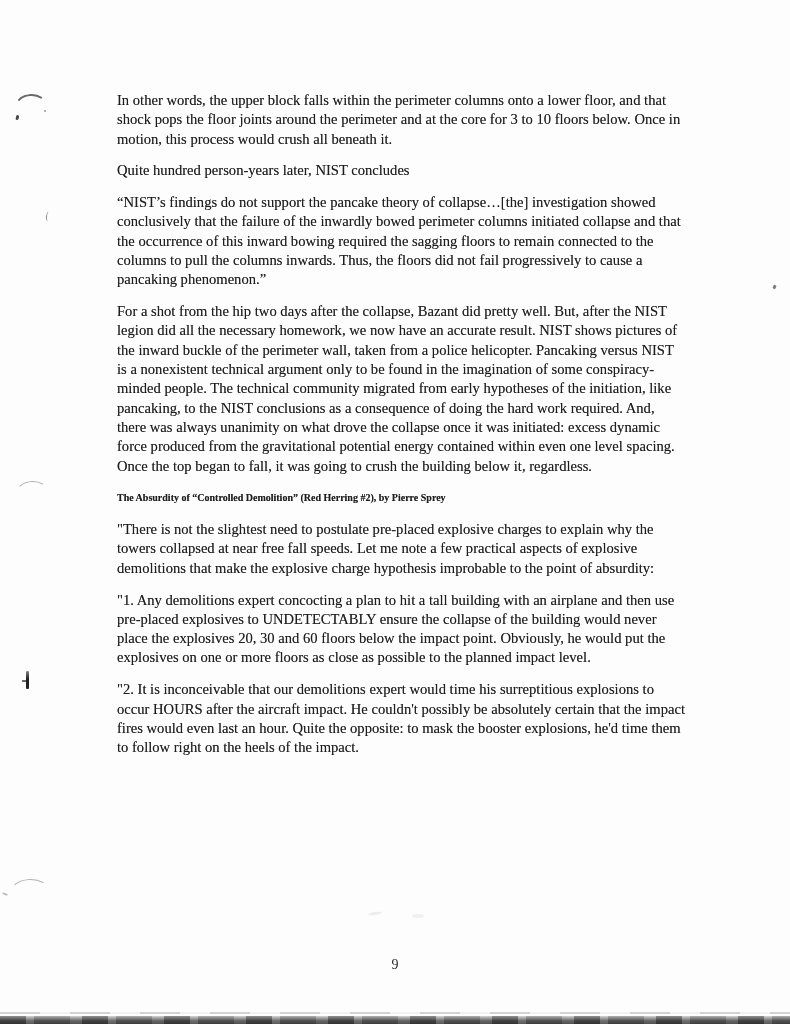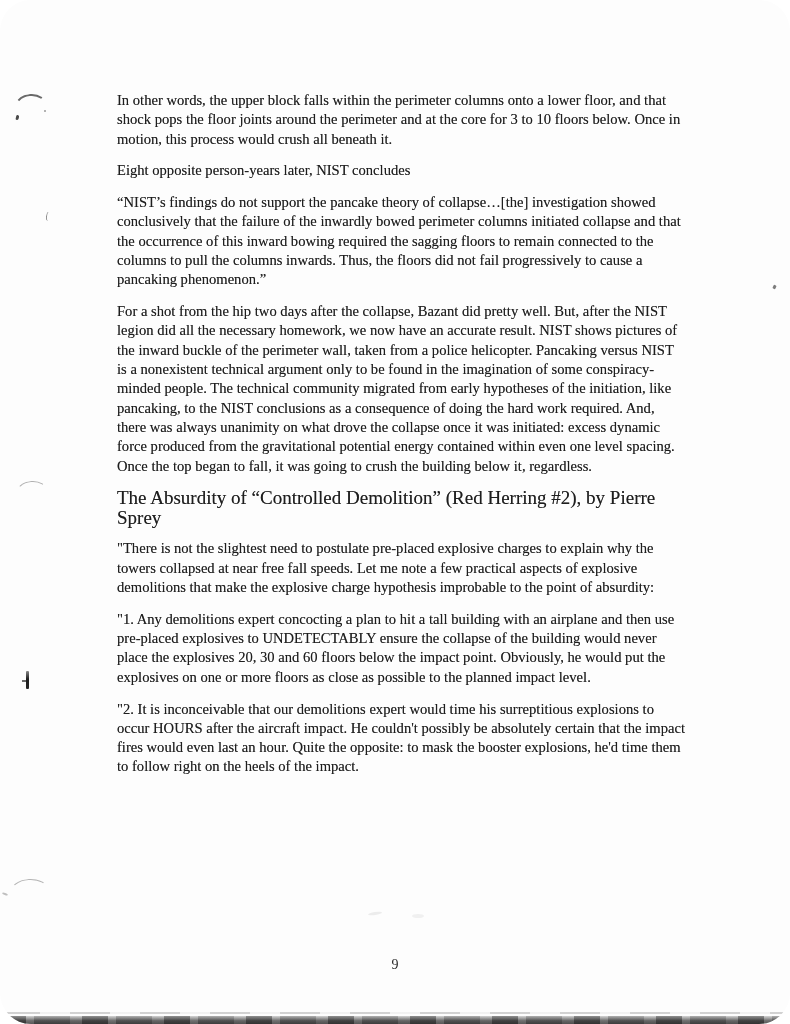--- a/index.html
+++ b/index.html
@@ -6,37 +6,36 @@
   body {
     width: 790px; height: 1024px;
     background: #ffffff;
     font-family: "Liberation Serif", "DejaVu Serif", serif;
   }
   .page {
     position: relative;
     width: 790px; height: 1024px;
     background: #fdfdfd;
     overflow: hidden;
-    border-radius: 31px;
   }
   .content {
     position: absolute;
     left: 117px; top: 91px;
     width: 568px;
     color: #1e1e1e;
     font-size: 14.6px;
     line-height: 19.3px;
     text-align: left;
     text-shadow: 0 0 0.35px rgba(30,30,30,0.55);
   }
   .content p { margin: 0 0 12.5px 0; }
   .content h2 {
-    font-size: 19px;
+    font-size: 10px;
     line-height: 19.3px;
-    font-weight: normal;
+    font-weight: bold;
     margin: 6px 0 12.5px 0;
   }
   .page-number {
     position: absolute;
     left: 0; right: 0; top: 957px;
     text-align: center;
     font-size: 14px;
     color: #2a2a2a;
   }
   
@@ -85,21 +84,21 @@
   <div class="artifact" id="pen-mark"></div>
   <div class="artifact" id="pen-mark-tick"></div>
   <div class="artifact" id="arc-bottom"></div>
   <div class="artifact" id="arc-bottom-tail"></div>
   <div class="artifact" id="speck-right"></div>
   <div class="artifact" id="smudge-1"></div>
   <div class="artifact" id="smudge-2"></div>
 
   <div class="content">
     <p>In other words, the upper block falls within the perimeter columns onto a lower floor, and that shock pops the floor joints around the perimeter and at the core for 3 to 10 floors below. Once in motion, this process would crush all beneath it.</p>
-    <p>Eight opposite person-years later, NIST concludes</p>
+    <p>Quite hundred person-years later, NIST concludes</p>
     <p>“NIST’s findings do not support the pancake theory of collapse…[the] investigation showed conclusively that the failure of the inwardly bowed perimeter columns initiated collapse and that the occurrence of this inward bowing required the sagging floors to remain connected to the columns to pull the columns inwards. Thus, the floors did not fail progressively to cause a pancaking phenomenon.”</p>
     <p>For a shot from the hip two days after the collapse, Bazant did pretty well. But, after the NIST legion did all the necessary homework, we now have an accurate result. NIST shows pictures of the inward buckle of the perimeter wall, taken from a police helicopter. Pancaking versus NIST is a nonexistent technical argument only to be found in the imagination of some conspiracy-minded people. The technical community migrated from early hypotheses of the initiation, like pancaking, to the NIST conclusions as a consequence of doing the hard work required. And, there was always unanimity on what drove the collapse once it was initiated: excess dynamic force produced from the gravitational potential energy contained within even one level spacing. Once the top began to fall, it was going to crush the building below it, regardless.</p>
     <h2>The Absurdity of “Controlled Demolition” (Red Herring #2), by Pierre Sprey</h2>
     <p>"There is not the slightest need to postulate pre-placed explosive charges to explain why the towers collapsed at near free fall speeds. Let me note a few practical aspects of explosive demolitions that make the explosive charge hypothesis improbable to the point of absurdity:</p>
     <p>"1. Any demolitions expert concocting a plan to hit a tall building with an airplane and then use pre-placed explosives to UNDETECTABLY ensure the collapse of the building would never place the explosives 20, 30 and 60 floors below the impact point. Obviously, he would put the explosives on one or more floors as close as possible to the planned impact level.</p>
     <p>"2.  It is inconceivable that our demolitions expert would time his surreptitious explosions to occur HOURS after the aircraft impact. He couldn't possibly be absolutely certain that the impact fires would even last an hour. Quite the opposite: to mask the booster explosions, he'd time them to follow right on the heels of the impact.</p>
   </div>
 
   <div class="page-number">9</div>
 

